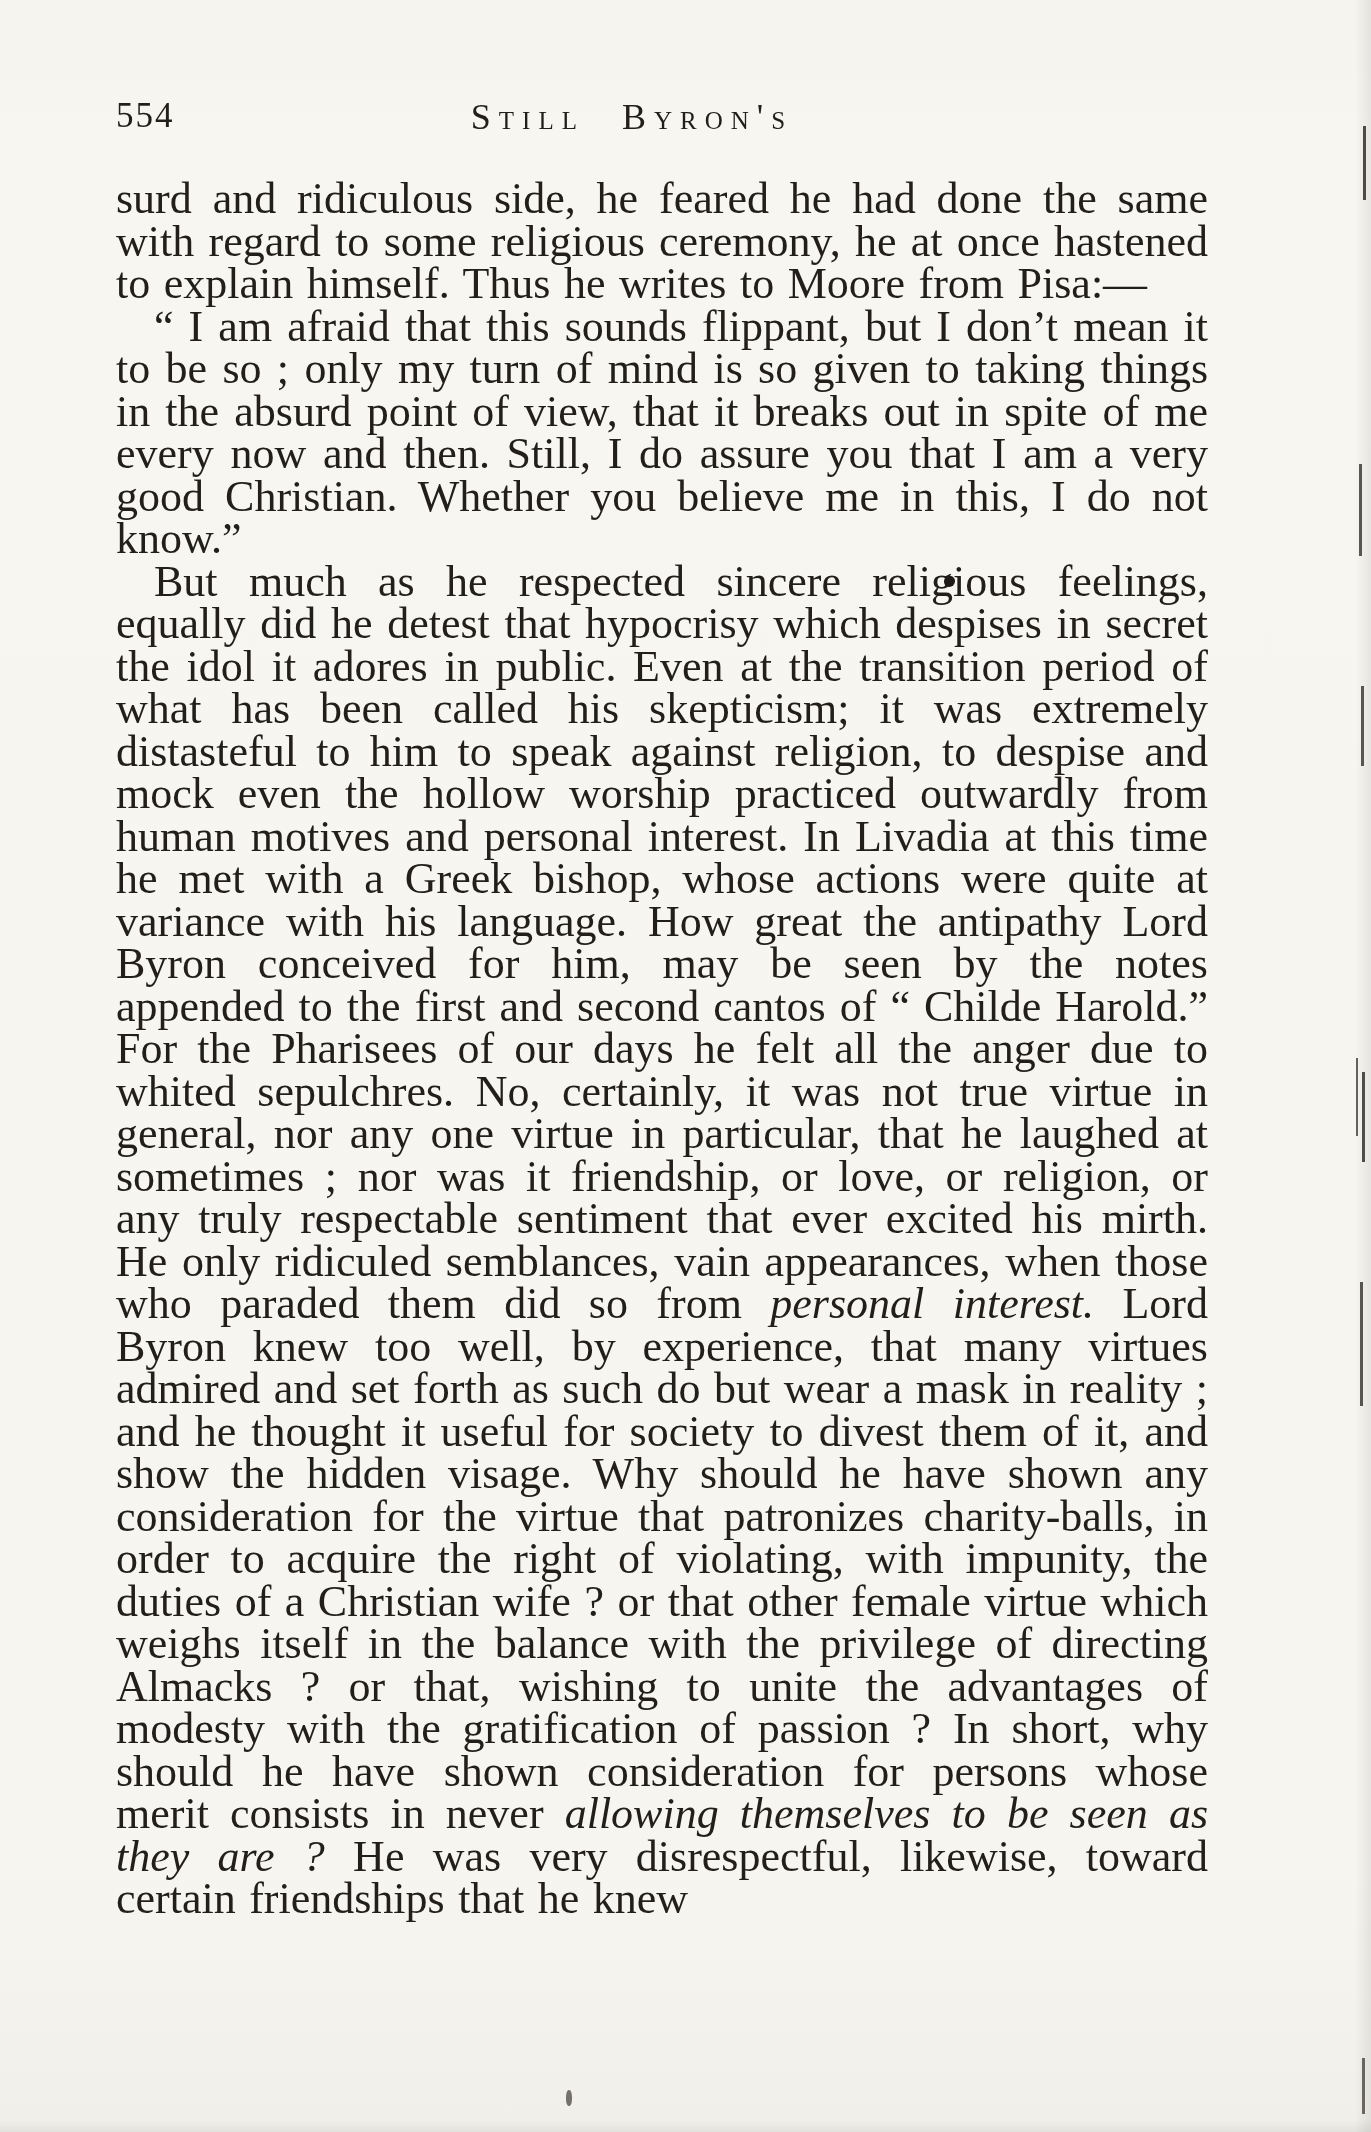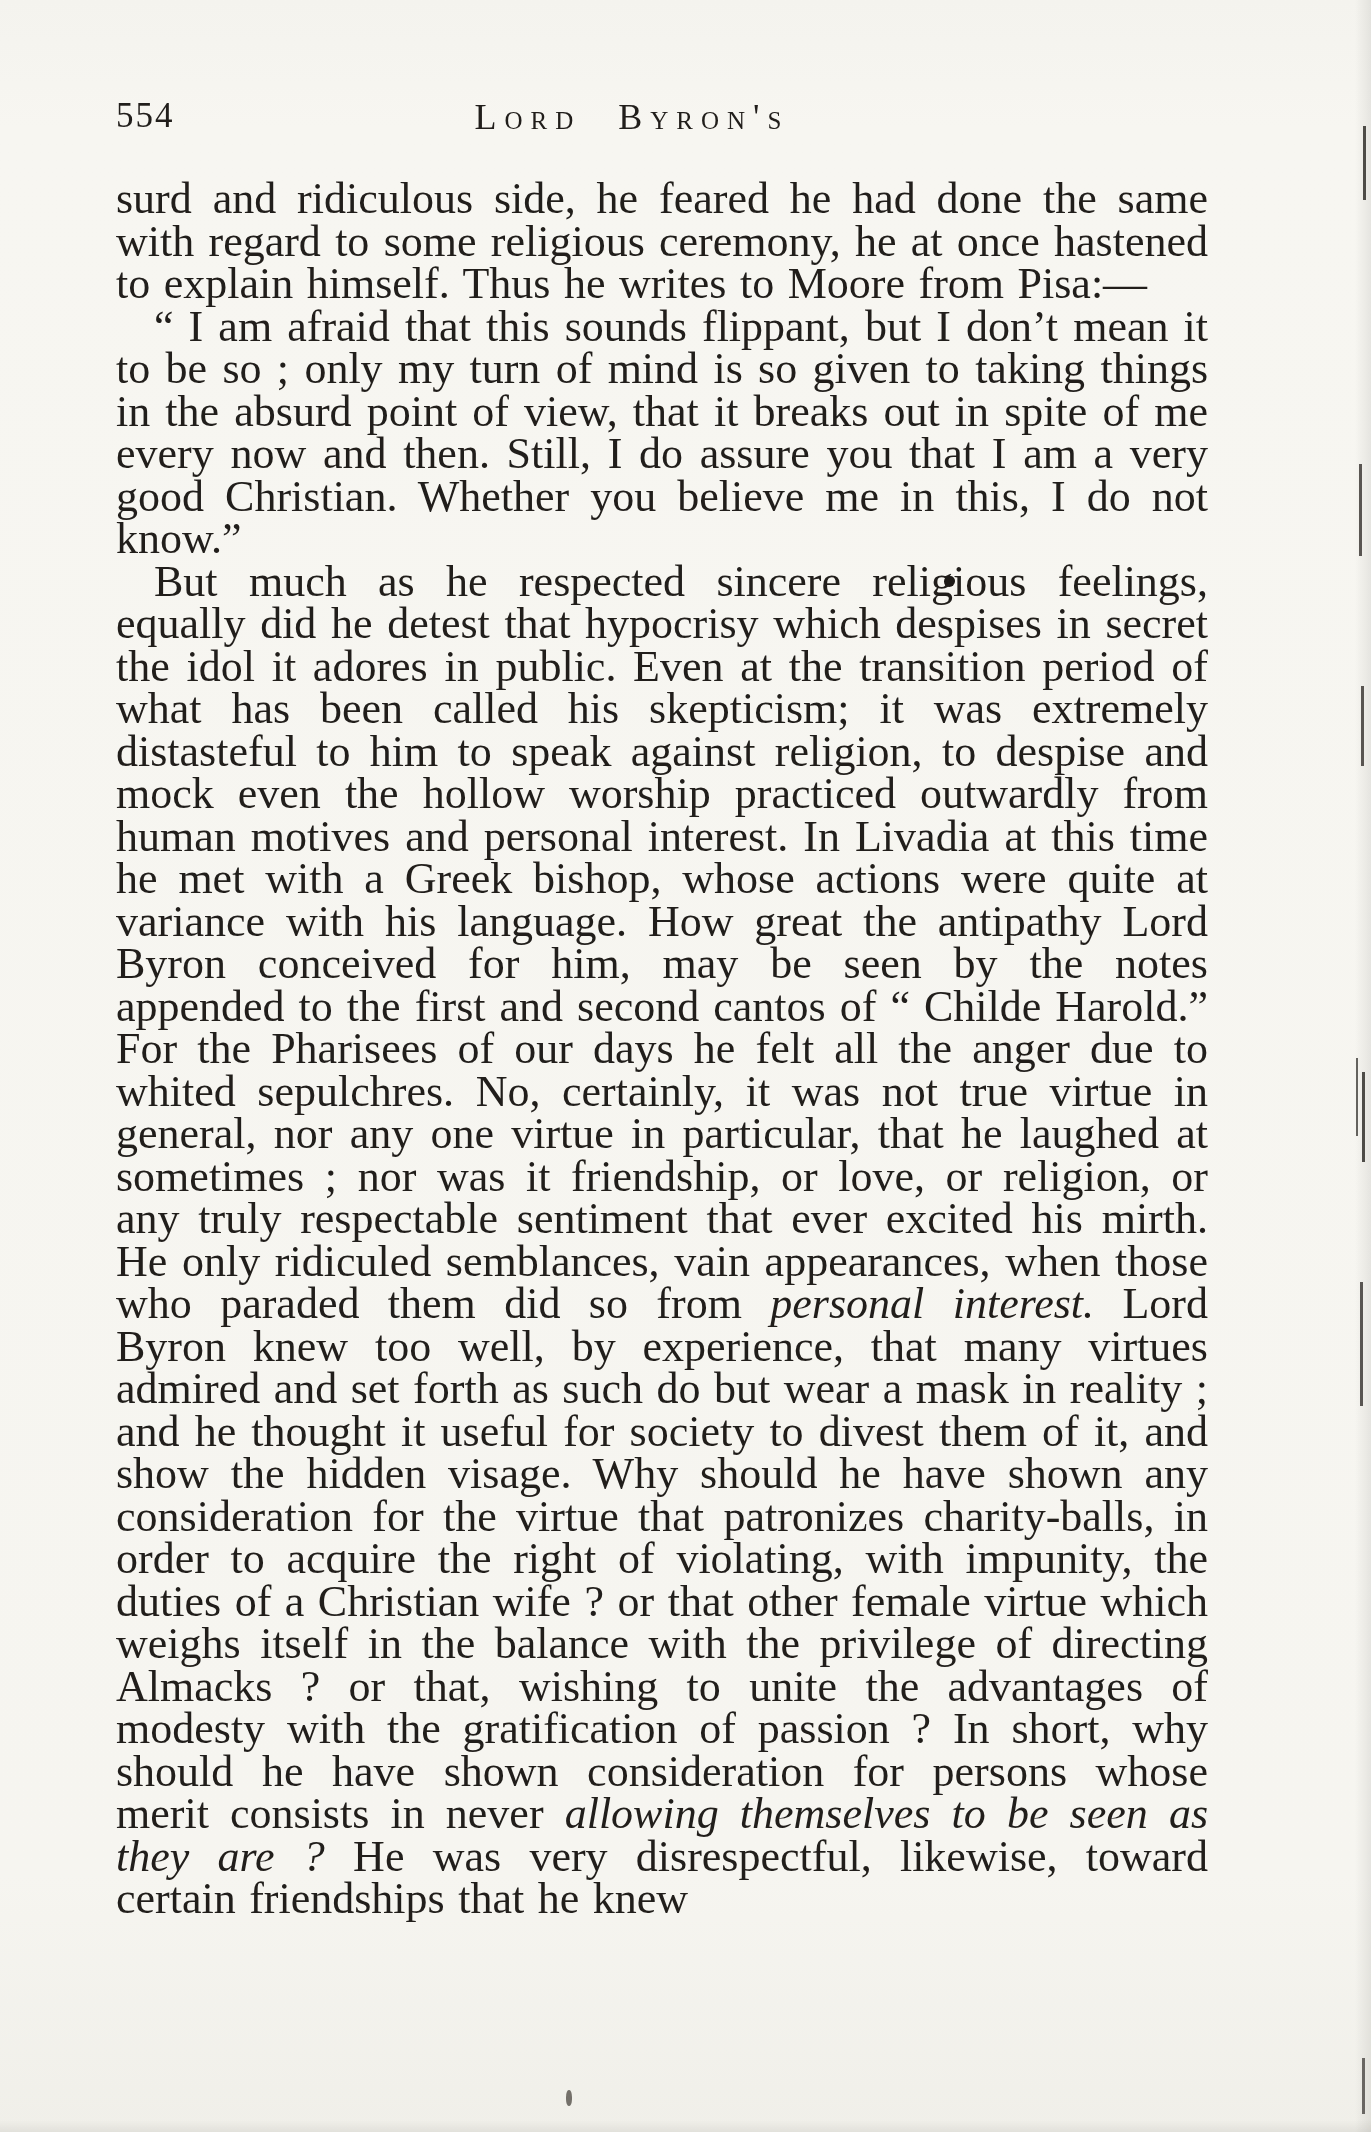--- a/index.html
+++ b/index.html
@@ -105,21 +105,21 @@
     background: linear-gradient(180deg, rgba(0,0,0,0) 0%, rgba(0,0,0,0.06) 100%);
   }
 </style>
 </head>
 <body>
 
 <div class="page">
 
   <header class="page-header">
     <span class="page-number">554</span>
-    <span class="running-title">Lord Byron's</span>
+    <span class="running-title">Still Byron's</span>
   </header>
 
   <main class="text-block">
     <p class="para">surd and ridiculous side, he feared he had done the same with regard to some religious ceremony, he at once hastened to explain himself.  Thus he writes to Moore from Pisa:—</p>
     <p class="para indent">“ I am afraid that this sounds flippant, but I don’t mean it to be so ; only my turn of mind is so given to taking things in the absurd point of view, that it breaks out in spite of me every now and then.  Still, I do assure you that I am a very good Christian.  Whether you believe me in this, I do not know.”</p>
     <p class="para indent"><span>But much as he respected sincere religious feelings, equally did he detest that hypocrisy which despises in secret the idol it adores in public.  Even at the transition period of what has been called his skepticism; it was extremely distasteful to him to speak against religion, to despise and mock even the hollow worship practiced outwardly from human motives and personal interest.  In Livadia at this time he met with a Greek bishop, whose actions were quite at variance with his language.  How great the antipathy Lord Byron conceived for him, may be seen by the notes appended to the first and second cantos of “ Childe Harold.”  For the Pharisees of our days he felt all the anger due to whited sepulchres.  No, certainly, it was not true virtue in general, nor any one virtue in particular, that he laughed at sometimes ; nor was it friendship, or love, or religion, or any truly respectable sentiment that ever excited his mirth.  He only ridiculed semblances, vain appearances, when those who paraded them did so from </span><i>personal interest.</i><span>  Lord Byron knew too well, by experience, that many virtues admired and set forth as such do but wear a mask in reality ; and he thought it useful for society to divest them of it, and show the hidden visage.  Why should he have shown any consideration for the virtue that patronizes charity-balls, in order to acquire the right of violating, with impunity, the duties of a Christian wife ? or that other female virtue which weighs itself in the balance with the privilege of directing Almacks ? or that, wishing to unite the advantages of modesty with the gratification of passion ?  In short, why should he have shown consideration for persons whose merit consists in never </span><i>allowing themselves to be seen as they are ?</i><span>  He was very disrespectful, likewise, toward certain friendships that he knew</span></p>
   </main>
 
   <div class="artifact a-right-1"></div>
   <div class="artifact a-right-2"></div>

